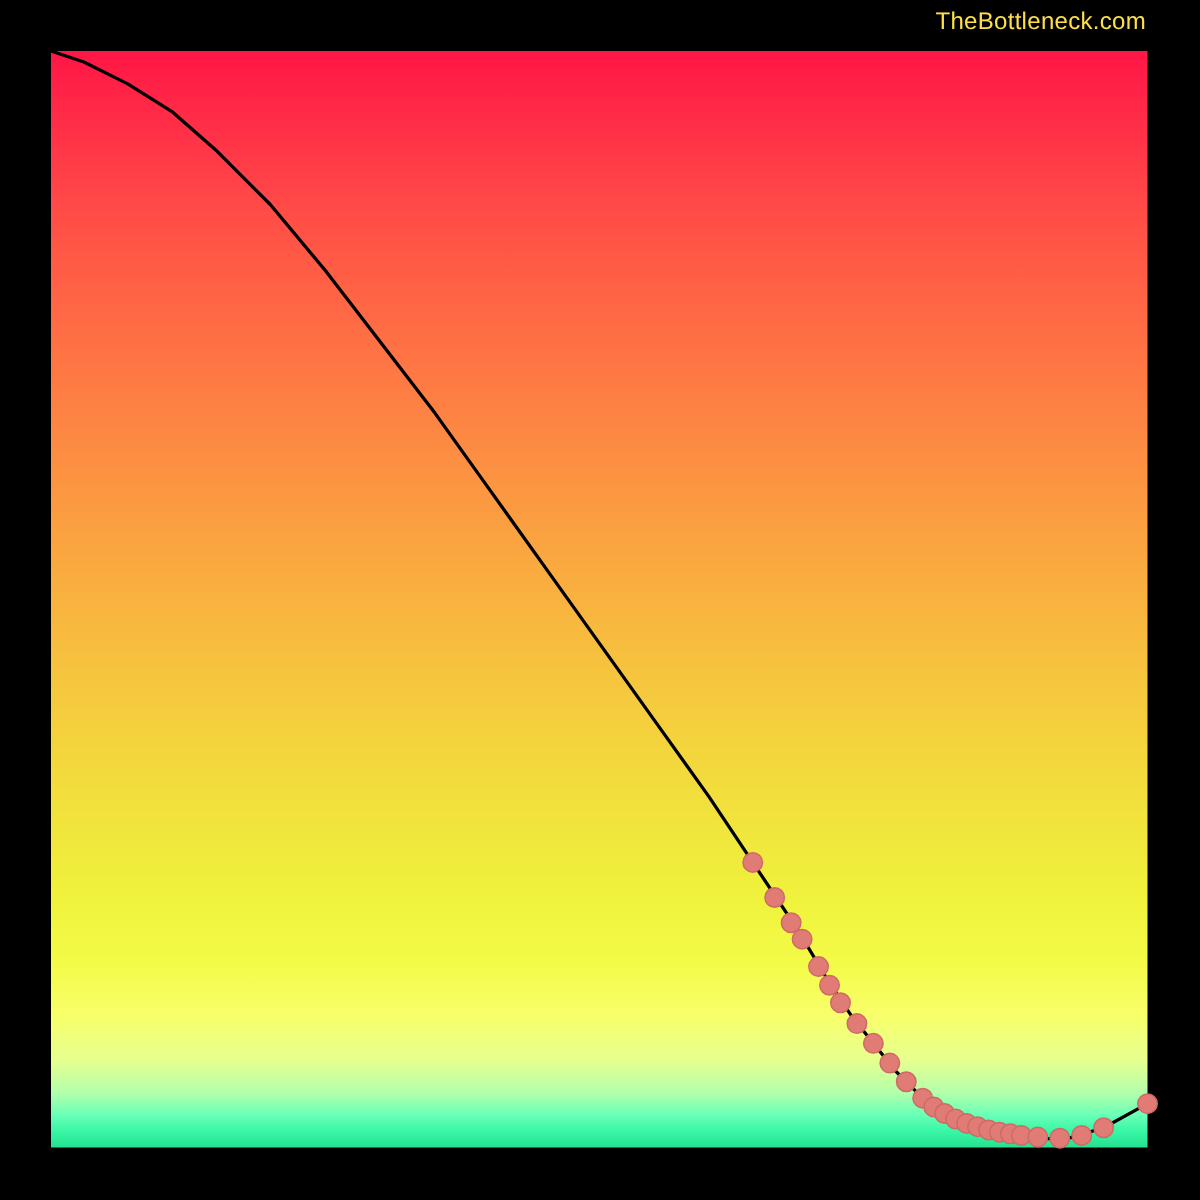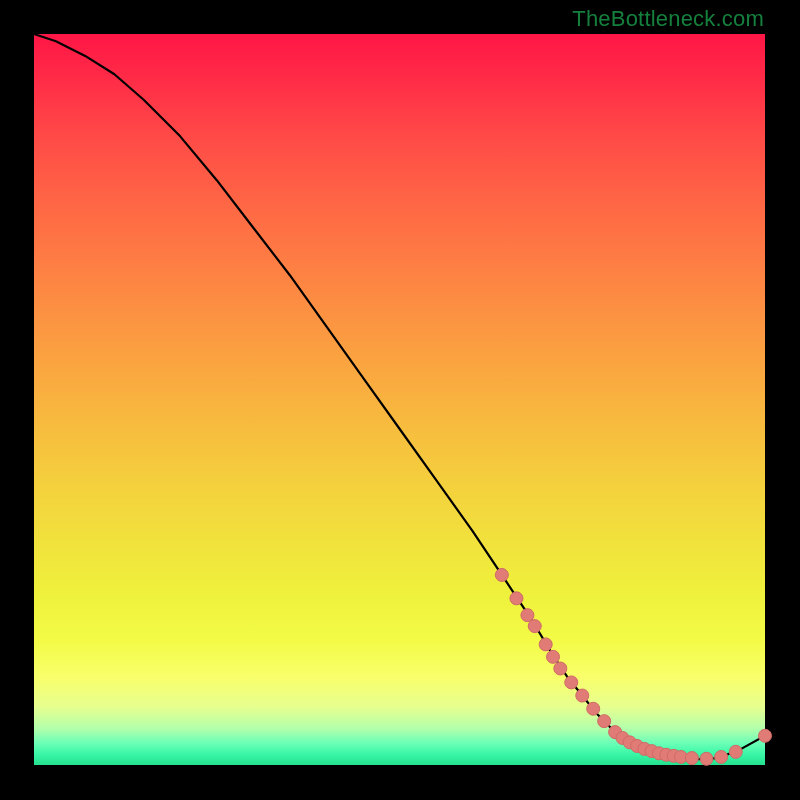--- a/index.html
+++ b/index.html
@@ -42,23 +42,23 @@
       #b3ffab 95%,
       #6bffb7 97%,
       #39f7a6 98.5%,
       #23e18f 100%
     );
   }
   .watermark {
     position: absolute;
     top: 6px;
     right: 36px;
-    color: #15803d;
+    color: #fde047;
     font-family: Arial, Helvetica, sans-serif;
-    font-size: 22px;
+    font-size: 16px;
     letter-spacing: 0.2px;
   }
   svg.overlay {
     position: absolute;
     left: 34px;
     top: 34px;
     width: 731px;
     height: 731px;
     overflow: visible;
   }

